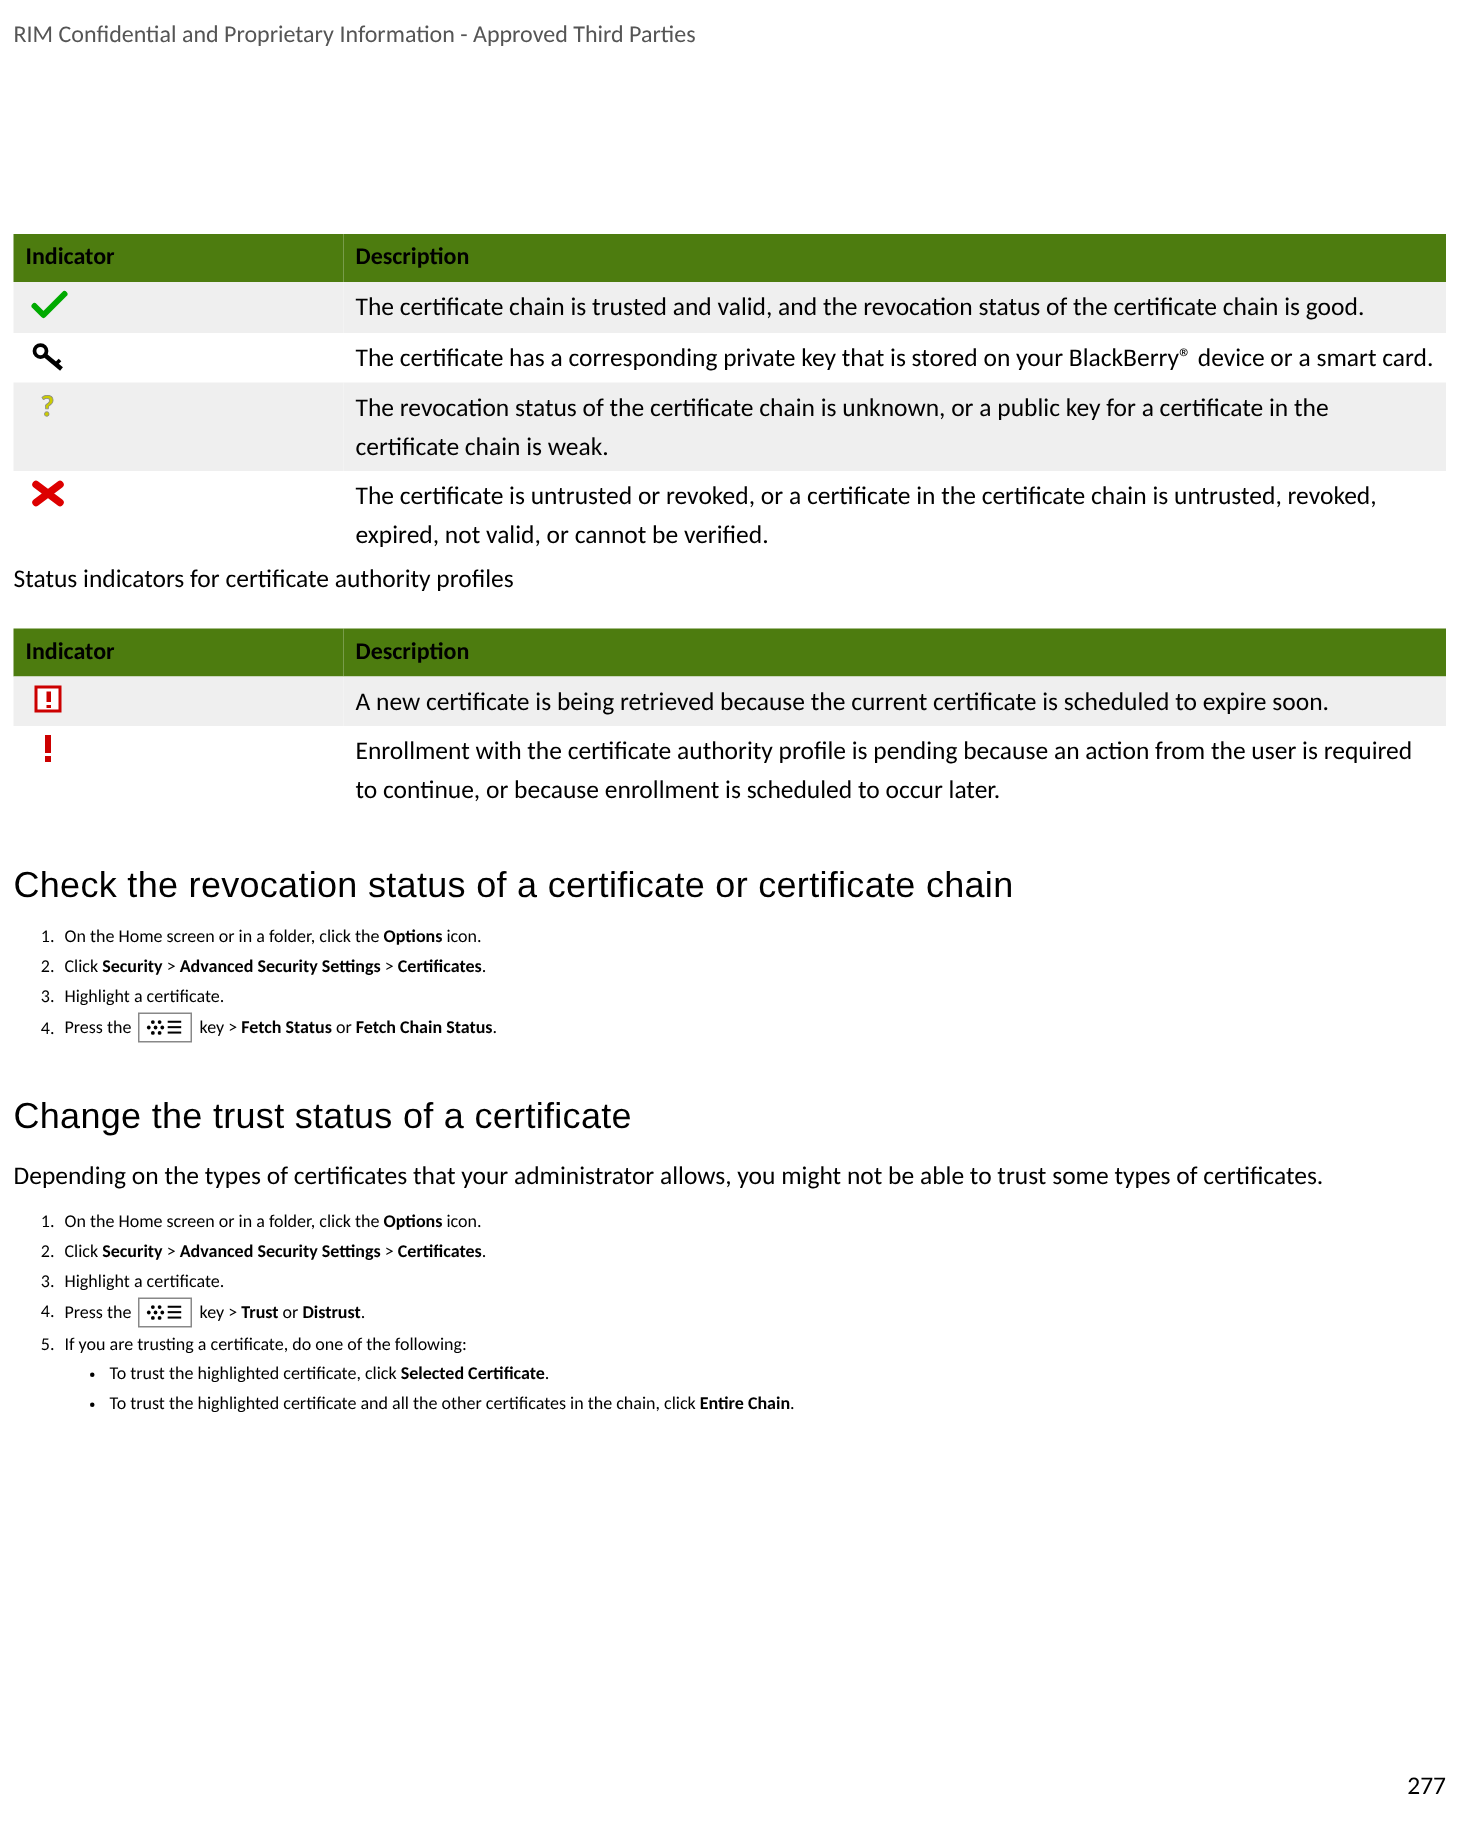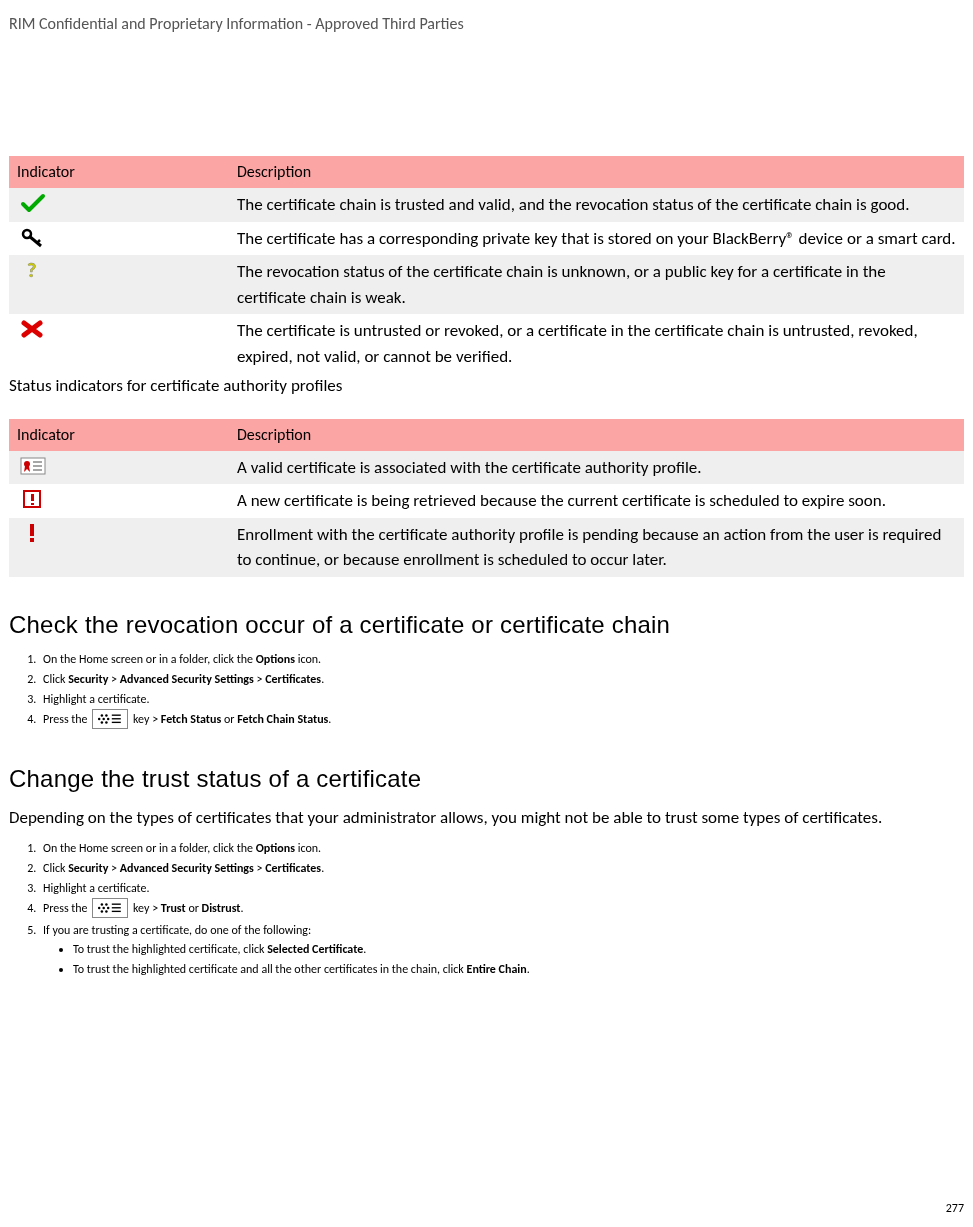--- a/index.html
+++ b/index.html
@@ -18,23 +18,23 @@
     color: #555;
     padding: 12px 0 0 0;
   }
   .spacer-top { height: 100px; }
   table.ind {
     width: 100%;
     border-collapse: collapse;
     margin-top: 20px;
   }
   table.ind th {
-    background: #fca5a5;
+    background: #4d7c0f;
     text-align: left;
-    font-weight: normal;
+    font-weight: bold;
     padding: 4px 8px;
     font-size: 16px;
   }
   table.ind th.col-ind { width: 220px; }
   table.ind tr:nth-child(even) td { background: #efefef; }
   table.ind tr:nth-child(odd) td { background: #fff; }
   table.ind td {
     padding: 4px 8px 4px 8px;
     vertical-align: top;
     font-size: 17px;
@@ -76,22 +76,22 @@
     border: 1px solid #888;
     vertical-align: middle;
     position: relative;
     top: -1px;
     margin: 0 2px;
   }
   .keybox svg { width: 100%; height: 100%; }
   .pagenum {
     position: absolute;
     right: 9px;
-    bottom: 10px;
-    font-size: 12px;
+    bottom: 24px;
+    font-size: 17px;
   }
   p.bodytext { margin-top: 8px; }
 </style>
 </head>
 <body>
 
 <svg width="0" height="0" style="position:absolute">
   <defs>
     <g id="bb-dots">
       <circle cx="9" cy="6" r="1.4"></circle>
@@ -169,35 +169,20 @@
 <table class="ind">
   <tbody>
       <tr>
     <th class="col-ind">Indicator</th>
     <th>Description</th>
   </tr>
   <tr>
     <td class="iconcell">
           <span class="iconbox">
       <svg viewBox="0 0 28 22">
-              <rect x="2" y="3" width="24" height="16" fill="#fff" stroke="#888" stroke-width="1"></rect>
-              <circle cx="8" cy="9" r="3" fill="#c00"></circle>
-              <path d="M6 11 L5 17 L8 14 L11 17 L10 11 Z" fill="#c00"></path>
-              <line x1="14" y1="7" x2="23" y2="7" stroke="#888" stroke-width="1.5"></line>
-              <line x1="14" y1="11" x2="23" y2="11" stroke="#888" stroke-width="1.5"></line>
-              <line x1="14" y1="15" x2="23" y2="15" stroke="#888" stroke-width="1.5"></line>
-            </svg>
-    </span>
-        </td>
-    <td>A valid certificate is associated with the certificate authority profile.</td>
-  </tr>
-  <tr>
-    <td class="iconcell">
-          <span class="iconbox">
-      <svg viewBox="0 0 28 22">
               <rect x="5" y="3" width="16" height="16" fill="#fff" stroke="#c00" stroke-width="2"></rect>
               <rect x="12" y="6" width="3" height="7" fill="#c00"></rect>
               <rect x="12" y="15" width="3" height="2" fill="#c00"></rect>
             </svg>
     </span>
         </td>
     <td>A new certificate is being retrieved because the current certificate is scheduled to expire soon.</td>
   </tr>
   <tr>
     <td class="iconcell">
@@ -206,21 +191,21 @@
               <rect x="11" y="2" width="4" height="12" fill="#c00"></rect>
               <rect x="11" y="16" width="4" height="4" fill="#c00"></rect>
             </svg>
     </span>
         </td>
     <td>Enrollment with the certificate authority profile is pending because an action from the user is required to continue, or because enrollment is scheduled to occur later.</td>
   </tr>
 </tbody>
   </table>
 
-<h2 class="sect">Check the revocation occur of a certificate or certificate chain</h2>
+<h2 class="sect">Check the revocation status of a certificate or certificate chain</h2>
 <ol class="steps">
   <li><span>On the Home screen or in a folder, click the </span><strong>Options</strong><span> icon.</span></li>
   <li><span>Click </span><strong>Security</strong><span> &gt; </span><strong>Advanced Security Settings</strong><span> &gt; </span><strong>Certificates</strong><span>.</span></li>
   <li>Highlight a certificate.</li>
   <li><span>Press the </span><span class="keybox"><svg viewBox="0 0 36 20">
           <use href="#bb-dots" fill="#000"></use>
         </svg></span><span> key &gt; </span><strong>Fetch Status</strong><span> or </span><strong>Fetch Chain Status</strong><span>.</span></li>
 </ol>
 
 <h2 class="sect">Change the trust status of a certificate</h2>

